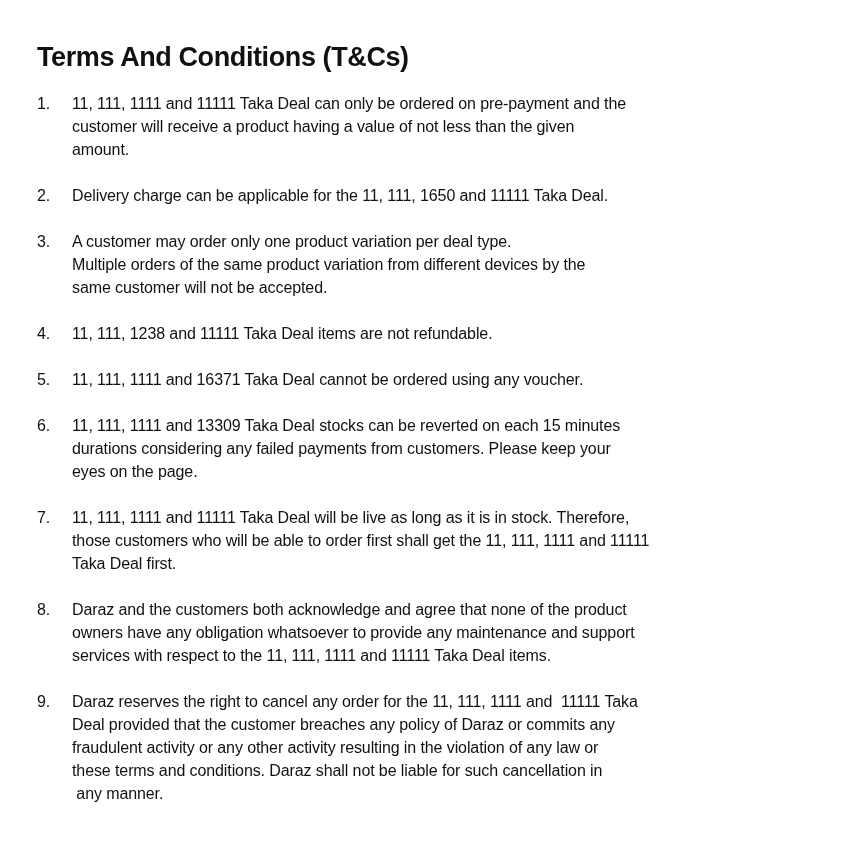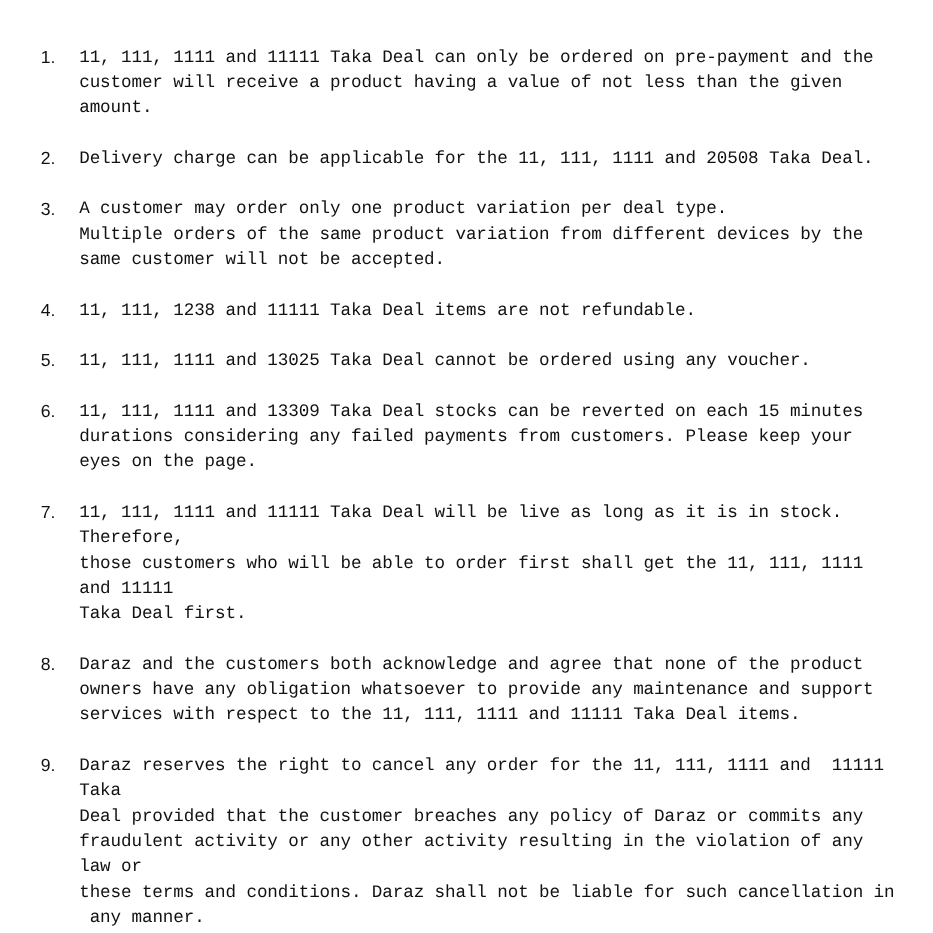--- a/index.html
+++ b/index.html
@@ -41,51 +41,51 @@
     line-height: 23px;
     letter-spacing: -0.1px;
   }
   .term-number {
     flex: 0 0 35px;
     width: 35px;
   }
   .term-text {
     flex: 1 1 auto;
     white-space: pre-wrap; 
-    font-family: Liberation Mono, monospace;
   }
 </style>
 </head>
 <body>
 
 <div class="page">
+  <h1 class="page-title">Terms And Conditions (T&amp;Cs)</h1>
   <ol class="terms-list">
     <li class="term">
       <span class="term-number">1.</span>
       <div class="term-text">11, 111, 1111 and 11111 Taka Deal can only be ordered on pre-payment and the
 customer will receive a product having a value of not less than the given
 amount.</div>
     </li>
     <li class="term">
       <span class="term-number">2.</span>
-      <div class="term-text">Delivery charge can be applicable for the 11, 111, 1111 and 20508 Taka Deal.</div>
+      <div class="term-text">Delivery charge can be applicable for the 11, 111, 1650 and 11111 Taka Deal.</div>
     </li>
     <li class="term">
       <span class="term-number">3.</span>
       <div class="term-text">A customer may order only one product variation per deal type.
 Multiple orders of the same product variation from different devices by the
 same customer will not be accepted.</div>
     </li>
     <li class="term">
       <span class="term-number">4.</span>
       <div class="term-text">11, 111, 1238 and 11111 Taka Deal items are not refundable.</div>
     </li>
     <li class="term">
       <span class="term-number">5.</span>
-      <div class="term-text">11, 111, 1111 and 13025 Taka Deal cannot be ordered using any voucher.</div>
+      <div class="term-text">11, 111, 1111 and 16371 Taka Deal cannot be ordered using any voucher.</div>
     </li>
     <li class="term">
       <span class="term-number">6.</span>
       <div class="term-text">11, 111, 1111 and 13309 Taka Deal stocks can be reverted on each 15 minutes
 durations considering any failed payments from customers. Please keep your
 eyes on the page.</div>
     </li>
     <li class="term">
       <span class="term-number">7.</span>
       <div class="term-text">11, 111, 1111 and 11111 Taka Deal will be live as long as it is in stock. Therefore,

